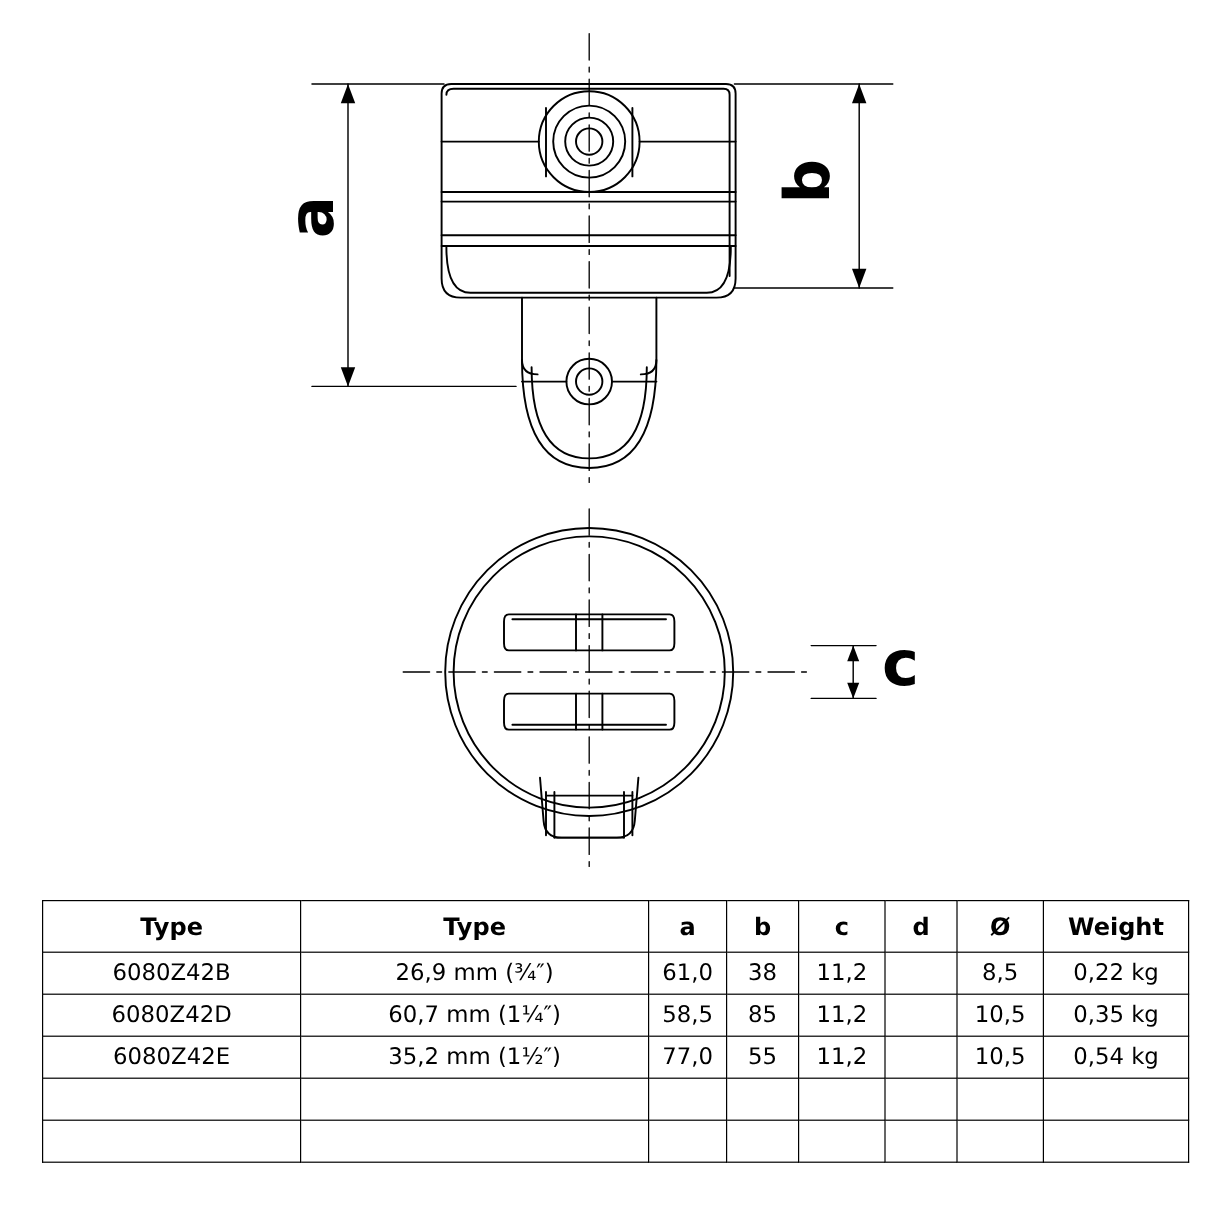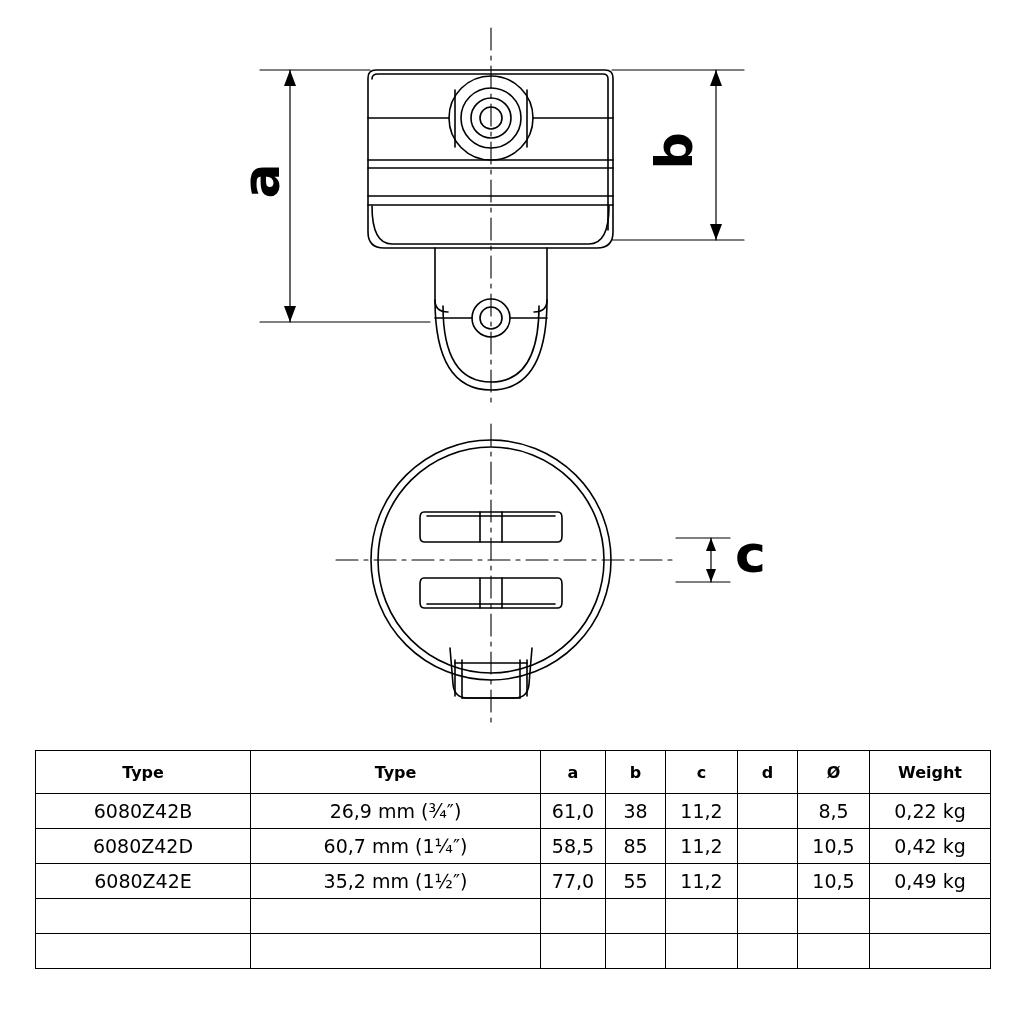--- a/index.html
+++ b/index.html
@@ -77,21 +77,21 @@
   table.spec td {
     border: 1px solid #000;
     padding: 2px 6px;
     height: 30px;
     text-align: center;
     vertical-align: middle;
     white-space: nowrap;
   }
   table.spec th {
     font-weight: bold;
-    font-size: 16px;
+    font-size: 20px;
     height: 38px;
   }
   .col-type    { width: 215px; }
   .col-size    { width: 290px; }
   .col-a       { width: 65px; }
   .col-b       { width: 60px; }
   .col-c       { width: 72px; }
   .col-d       { width: 60px; }
   .col-dia     { width: 72px; }
   .col-weight  { width: 121px; }
@@ -249,31 +249,31 @@
           <td>0,22 kg</td>
         </tr>
         <tr>
           <td>6080Z42D</td>
           <td>60,7 mm (1¼″)</td>
           <td>58,5</td>
           <td>85</td>
           <td>11,2</td>
           <td></td>
           <td>10,5</td>
-          <td>0,42 kg</td>
+          <td>0,35 kg</td>
         </tr>
         <tr>
           <td>6080Z42E</td>
           <td>35,2 mm (1½″)</td>
           <td>77,0</td>
           <td>55</td>
           <td>11,2</td>
           <td></td>
           <td>10,5</td>
-          <td>0,49 kg</td>
+          <td>0,54 kg</td>
         </tr>
         <tr class="empty-row">
           <td></td>
           <td></td>
           <td></td>
           <td></td>
           <td></td>
           <td></td>
           <td></td>
           <td></td>

